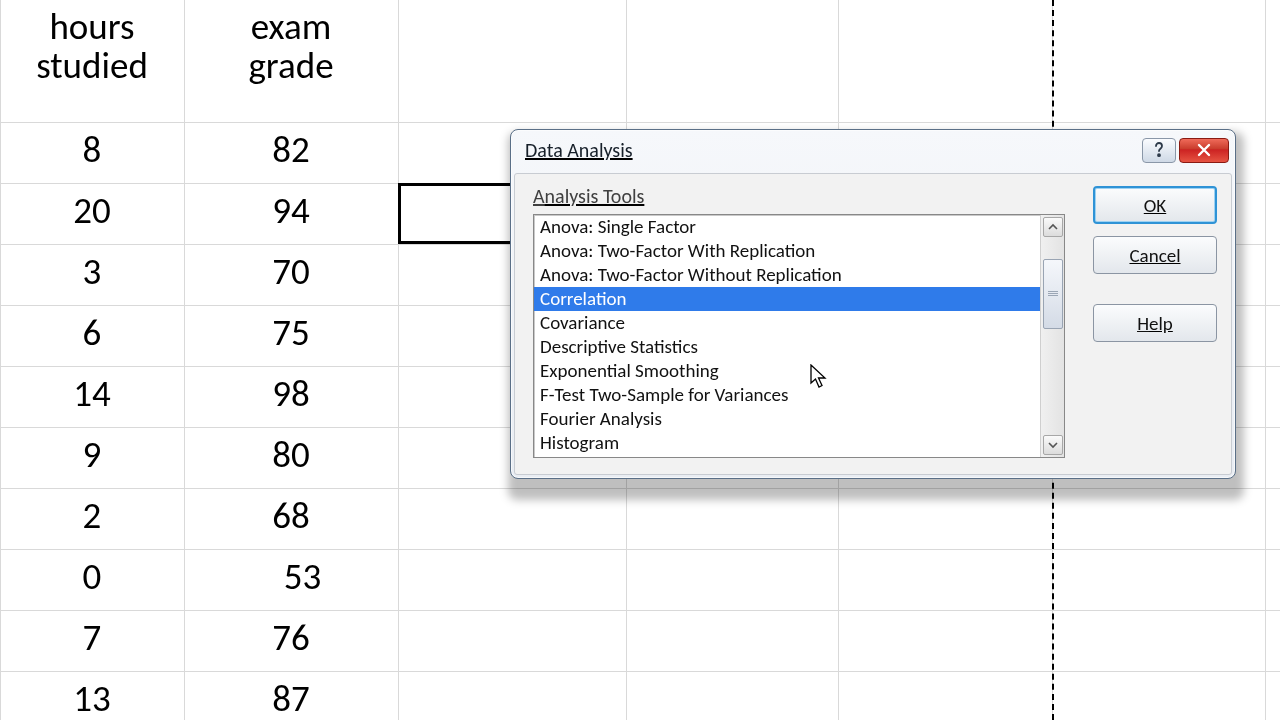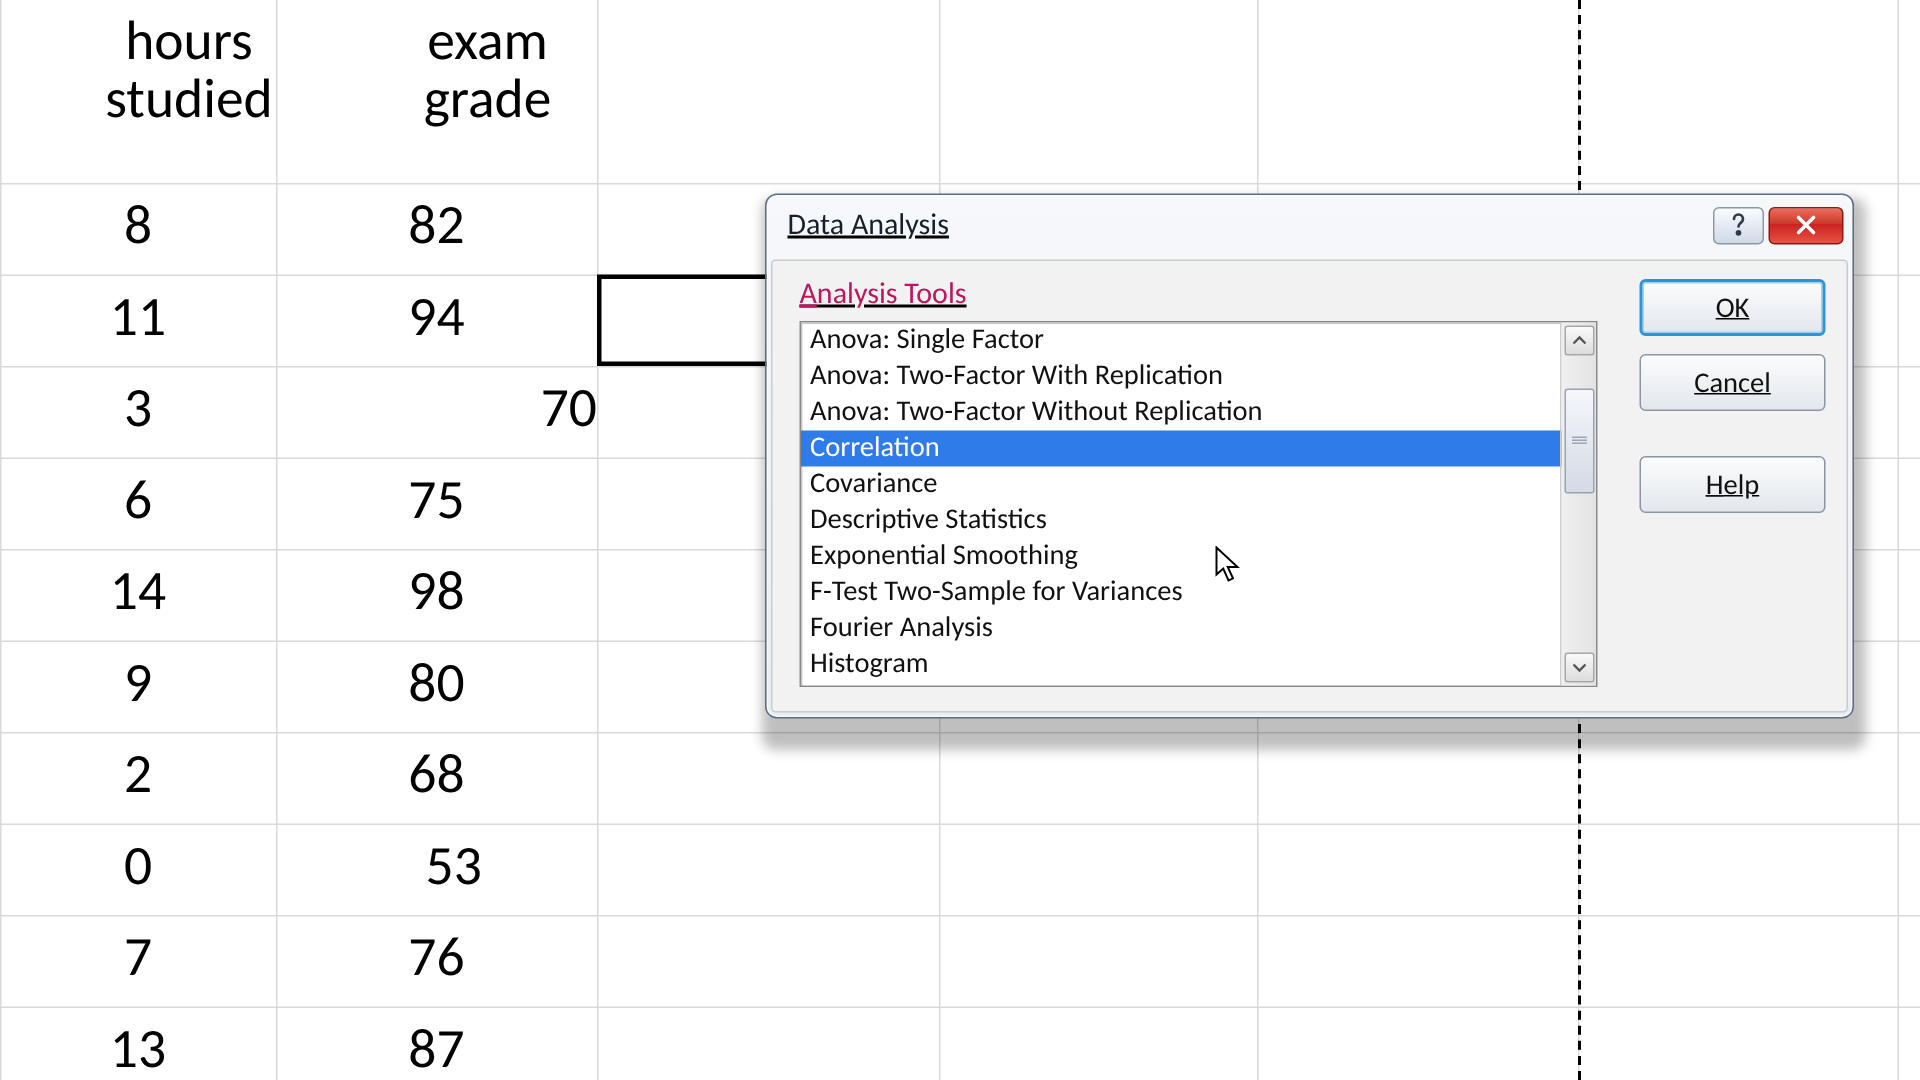--- a/index.html
+++ b/index.html
@@ -30,21 +30,21 @@
     border-top: 1px solid #d9d9d9;
   }
   .cell {
     position: absolute;
     font-size: 37px;
     color: #000;
     line-height: 1.05;
     white-space: pre;
     text-align: center;
   }
-  .hdr { font-size: 37px; margin-left: 34px; }
+  .hdr { font-size: 37px; }
   
   .page-break {
     position: absolute;
     top: 0;
     height: 720px;
     border-left: 2px dashed #000;
   }
   
   .active-cell {
     position: absolute;
@@ -103,21 +103,21 @@
     padding: 10px 14px 16px 18px;
     background: #f2f2f2;
     border: 1px solid #c8ccd2;
     border-radius: 3px;
     display: flex;
     gap: 18px;
   }
   .leftcol { flex: 1; }
   .grouplabel {
     font-size: 20px;
-    color: #be185d;
+    color: #404040;
     margin-bottom: 6px;
   }
   .grouplabel .ul { text-decoration: underline; }
   .listwrap {
     position: relative;
     width: 532px;
     height: 244px;
     background: #fff;
     border: 1px solid #888;
     box-shadow: inset 1px 1px 0 #c9c9c9;
@@ -225,24 +225,24 @@
 
   <div class="page-break" style="left:1052px"></div>
 
   <div class="cell hdr" style="left:0;top:8px;width:184px;">hours
 studied</div>
   <div class="cell hdr" style="left:184px;top:8px;width:214px;">exam
 grade</div>
 
   <div class="cell" style="left:0;top:131px;width:184px;">8</div>
   <div class="cell" style="left:184px;top:131px;width:214px;">82</div>
-  <div class="cell" style="left:0;top:192px;width:184px;">11</div>
+  <div class="cell" style="left:0;top:192px;width:184px;">20</div>
   <div class="cell" style="left:184px;top:192px;width:214px;">94</div>
   <div class="cell" style="left:0;top:253px;width:184px;">3</div>
-  <div class="cell" style="left:184px;top:253px;width:214px;text-align:right;">70</div>
+  <div class="cell" style="left:184px;top:253px;width:214px;">70</div>
   <div class="cell" style="left:0;top:314px;width:184px;">6</div>
   <div class="cell" style="left:184px;top:314px;width:214px;">75</div>
   <div class="cell" style="left:0;top:375px;width:184px;">14</div>
   <div class="cell" style="left:184px;top:375px;width:214px;">98</div>
   <div class="cell" style="left:0;top:436px;width:184px;">9</div>
   <div class="cell" style="left:184px;top:436px;width:214px;">80</div>
   <div class="cell" style="left:0;top:497px;width:184px;">2</div>
   <div class="cell" style="left:184px;top:497px;width:214px;">68</div>
   <div class="cell" style="left:0;top:558px;width:184px;">0</div>
   <div class="cell" style="left:184px;top:558px;width:214px;padding-left:23px;">53</div>

